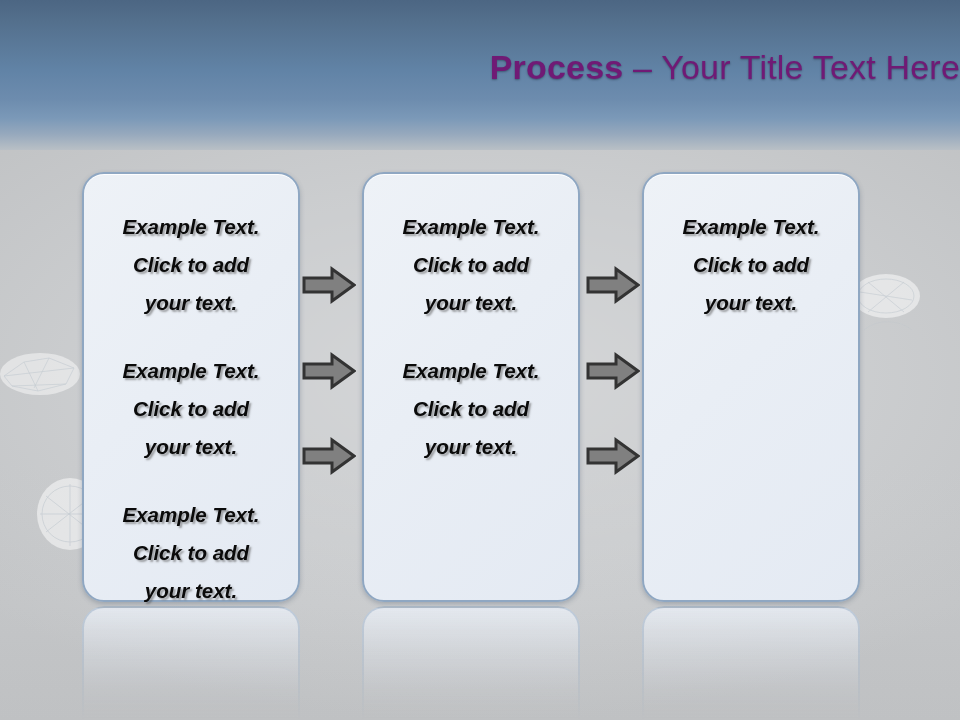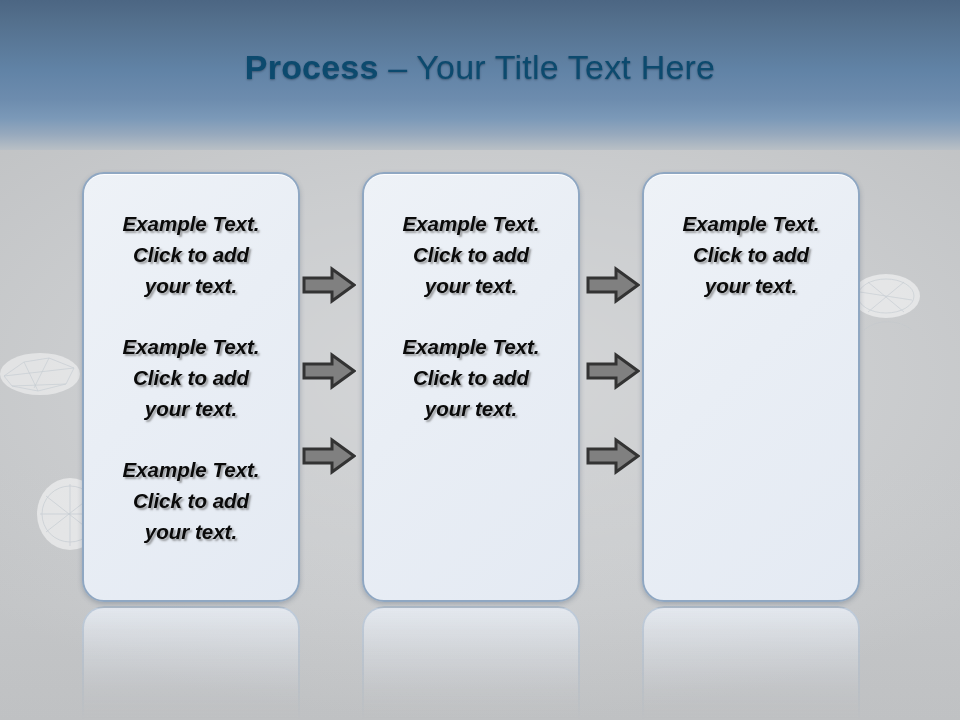--- a/index.html
+++ b/index.html
@@ -64,22 +64,22 @@
     opacity: .85;
   }
   .wm svg { display: block; }
 
   
   .title {
     position: absolute;
     left: 0;
     top: 48px;
     width: 960px;
-    text-align: center;
-    color: #0c4a6e;
+    text-align: right;
+    color: #701a75;
     font-size: 34px;
     letter-spacing: .2px;
     white-space: nowrap;
     text-shadow: 0 1px 2px rgba(20,35,55,.45);
   }
   .title .strong { font-weight: bold; }
   .title .rest   { font-weight: normal; }
 
   
   .box {
@@ -97,21 +97,21 @@
   .box-1 { left: 82px; }
   .box-2 { left: 362px; }
   .box-3 { left: 642px; }
 
   .para {
     text-align: center;
     color: #0a0a0a;
     font-weight: bold;
     font-style: italic;
     font-size: 20.5px;
-    line-height: 31px;
+    line-height: 38px;
     margin: 0 0 30px 0;
     text-shadow: 2px 2px 2px rgba(90,90,90,.55);
     white-space: pre-line;
   }
   .para:last-child { margin-bottom: 0; }
 
   
   .reflect {
     position: absolute;
     top: 606px;

